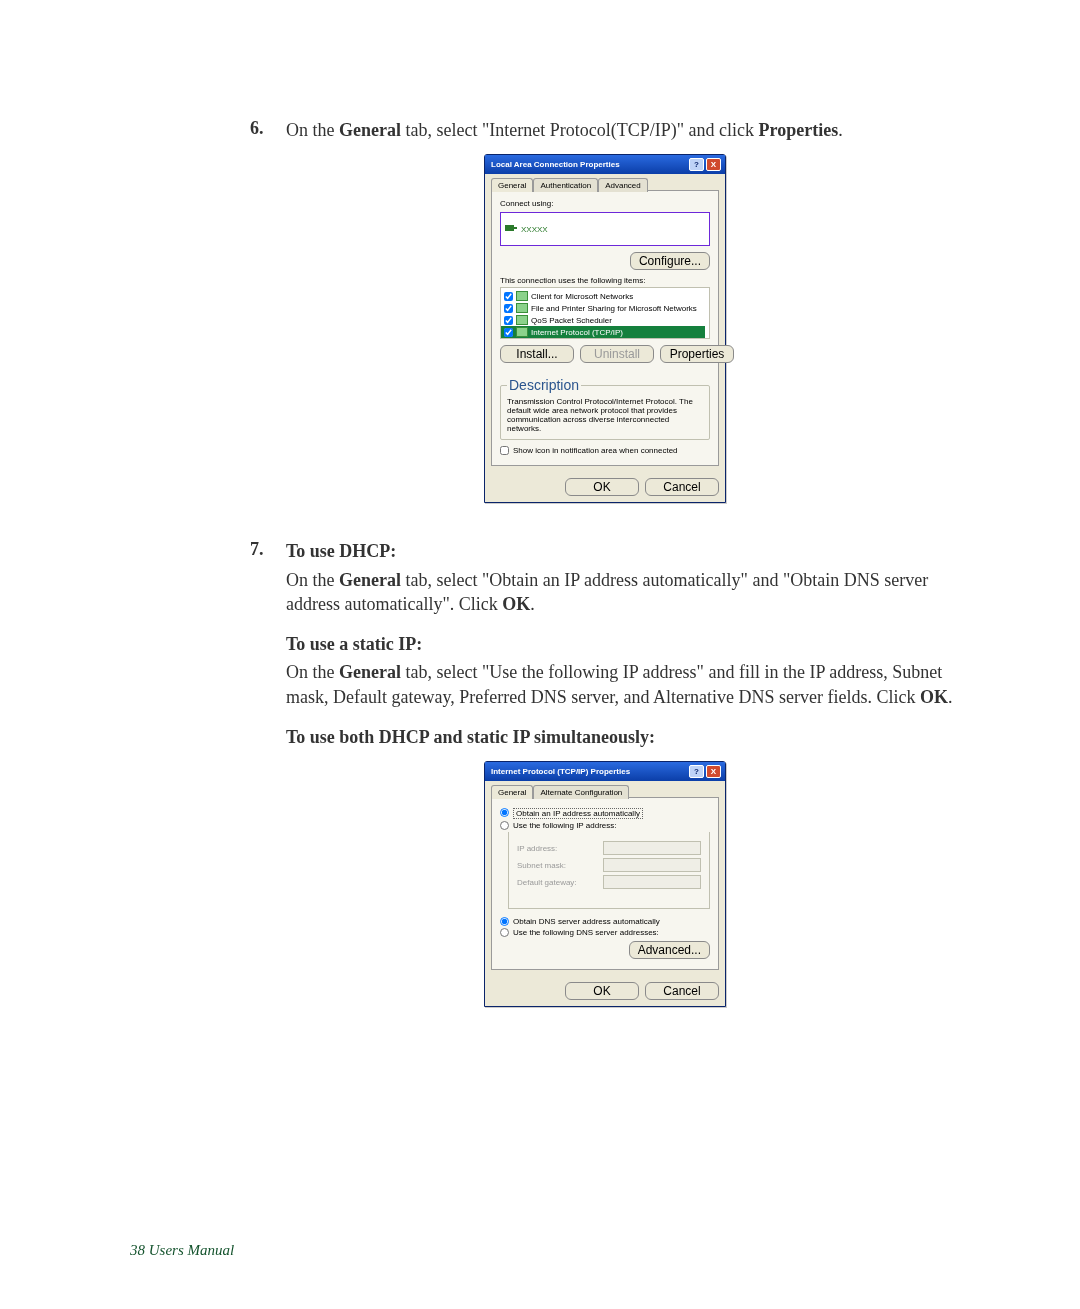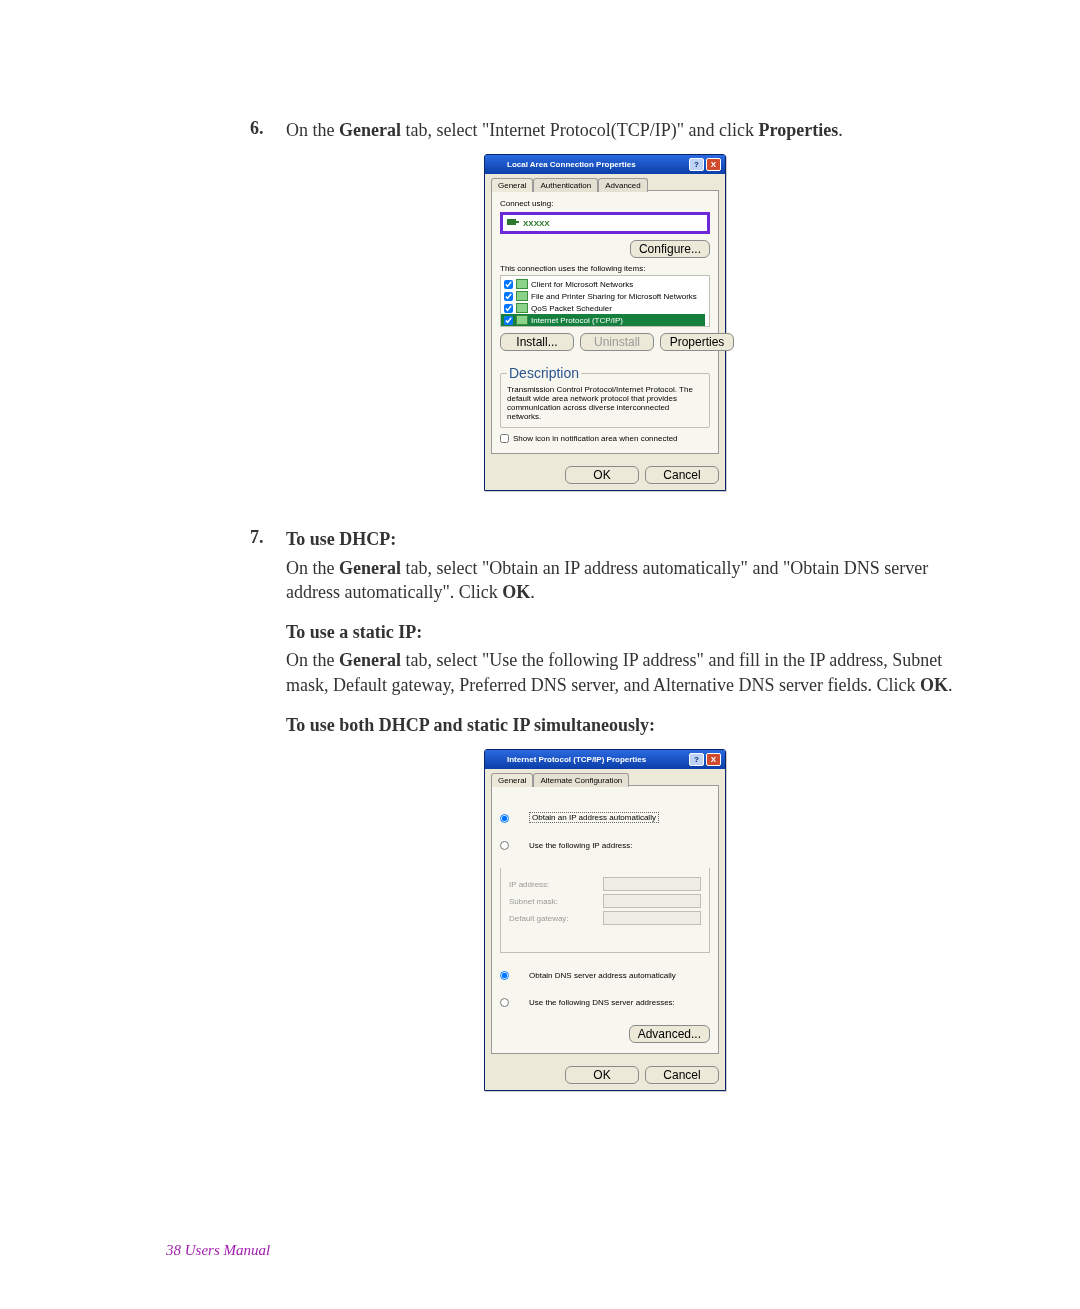--- a/index.html
+++ b/index.html
@@ -28,22 +28,21 @@
   .para.tight { margin-top: 4px; }
   .gap-s { height: 16px; }
   .gap-m { height: 22px; }
 
   .footer {
     position: absolute;
     left: 130px;
     bottom: 50px;
     font-style: italic;
     font-size: 15px;
-    color: #a21caf;
-    margin-left: 36px;
+    color: #14532d;
   }
 
   
   .xp-dialog {
     width: 240px;
     margin: 12px auto 14px auto;
     background: #ece9d8;
     border: 1px solid #0a246a;
     border-radius: 3px 3px 0 0;
     font-family: Tahoma, Arial, sans-serif;
@@ -51,21 +50,21 @@
     color: #000;
     box-shadow: 1px 1px 0 rgba(0,0,0,.2);
   }
   .xp-titlebar {
     display: flex; align-items: center;
     background: linear-gradient(#2a6ae0, #0b3ea8);
     color: #fff; font-weight: 700;
     padding: 3px 4px 3px 6px;
     font-size: 8px;
   }
-  .xp-titlebar .title { flex: 1; margin-left: 16px; }
+  .xp-titlebar .title { flex: 1; }
   .xp-title-btns { display: flex; gap: 2px; }
   .xp-title-btns span {
     display: flex; align-items: center; justify-content: center;
     width: 13px; height: 11px; font-weight: 700;
     border: 1px solid #fff; border-radius: 2px;
     background: #bfd3f7; color: #0a246a; font-size: 8px;
   }
   .xp-title-btns .close { background: #d04a2e; color: #fff; border-color: #fff; }
 
   .xp-body { padding: 3px 6px 6px 6px; }
@@ -96,23 +95,23 @@
     border: 1px solid #8a8a8a;
     border-radius: 6px;
     font-size: 12px;
   }
   .xp-btn.disabled { color: #9a9a9a; }
   .xp-footer { display: flex; justify-content: flex-end; gap: 6px; padding: 6px; }
 
   
   .d1 .adapter-box {
     display: flex; align-items: center; gap: 4px;
-    border: 3px solid #6d28d9;
+    border: 1px solid #6d28d9;
     background: #fff; color: #2b7a2b;
-    height: 16px; padding: 0 4px; margin: 4px 0 6px 0; font-weight: bold;
+    height: 16px; padding: 8px 4px; margin: 4px 0 6px 0;
   }
   .d1 .adapter-box svg { width: 12px; height: 10px; }
   .d1 .cfg-row { display:flex; justify-content: flex-end; margin-bottom: 6px; }
   .d1 .list {
     border: 1px solid #c0c0b0; background: #fff;
     padding: 2px 4px 0 0; margin: 2px 0 6px 0;
   }
   .d1 .li {
     display: flex; align-items: center; gap: 3px;
     padding: 1px 3px;
@@ -128,26 +127,26 @@
     border: 1px solid #c0c0b0; border-radius: 2px;
     margin: 0 0 6px 0; padding: 4px 6px 6px 6px;
     font-size: 8px;
   }
   .d1 fieldset legend { color: #2b558e; padding: 0 2px; font-size: 14px; }
   .d1 .chk-row { display: flex; align-items: center; gap: 4px; }
   .d1 .chk-row input { width: 9px; height: 9px; margin: 0; }
 
   
   .d2 .intro { font-size: 8px; line-height: 1.15; margin: 4px 0 8px 0; }
-  .d2 .radio-row { display: flex; align-items: flex-end; gap: 20px; margin: 18px 0; }
+  .d2 .radio-row { display: flex; align-items: flex-start; gap: 4px; margin: 2px 0; }
   .d2 .radio-row input { width: 9px; height: 9px; margin: 0; }
   .d2 .radio-row.sel label { border: 1px dotted #666; padding: 0 2px; }
   .d2 .fields {
     border: 1px solid #c0c0b0; border-top: none;
-    padding: 6px 8px 24px 8px; margin: 0 0 8px 0;
+    padding: 6px 8px 16px 8px; margin: 0 0 8px 8px;
   }
   .d2 .frow { display: flex; align-items: center; margin: 3px 0; }
   .d2 .frow label { flex: 1; color: #9a9a9a; }
   .d2 .ip-input {
     width: 96px; height: 12px;
     border: 1px solid #c0c0b0; background: #efeee6;
   }
   .d2 .adv-row { display: flex; justify-content: flex-end; margin-top: 4px; }
 </style>
 </head>

